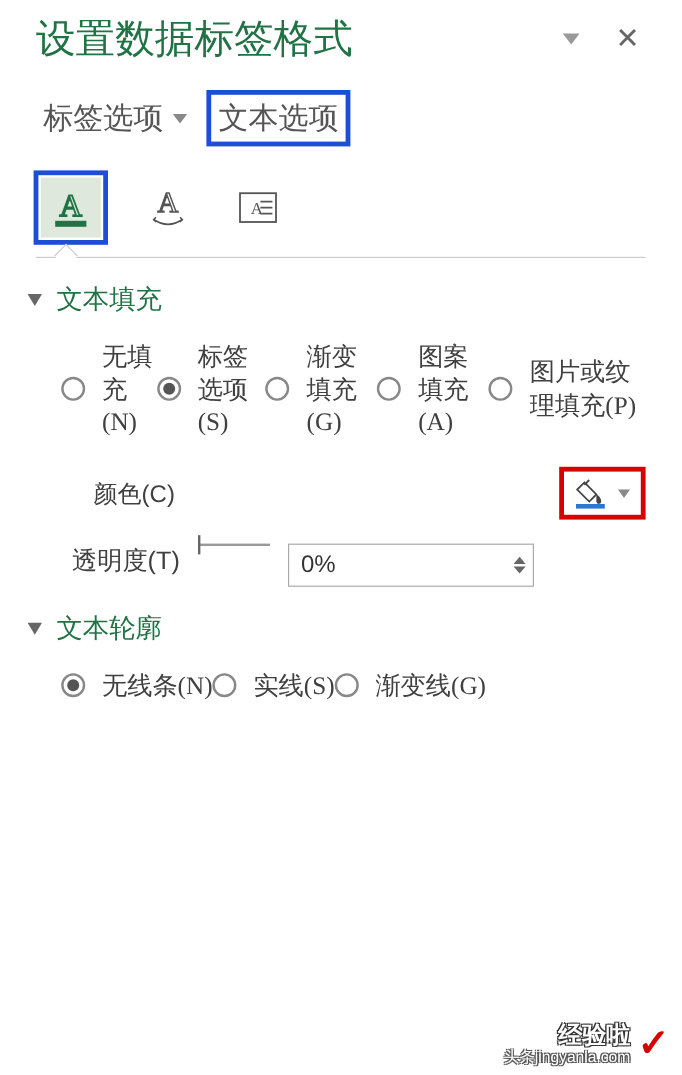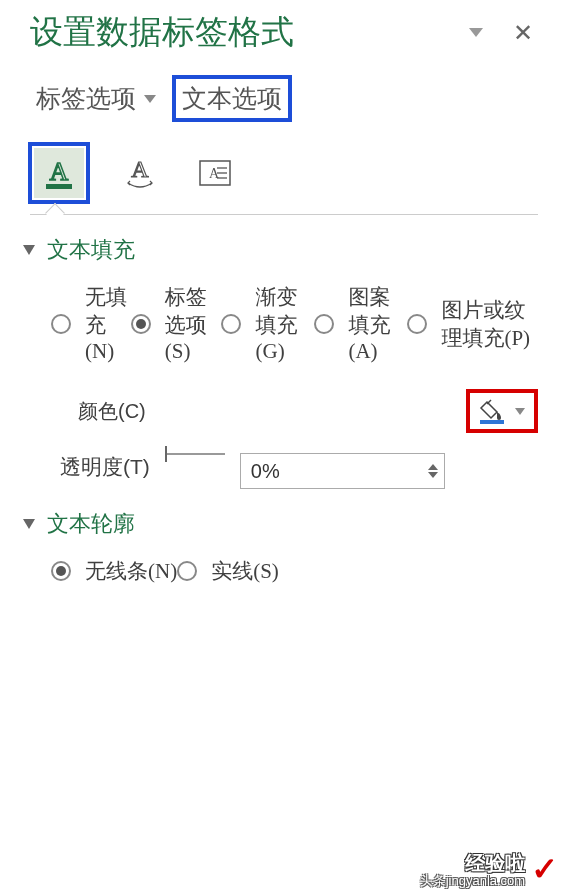--- a/index.html
+++ b/index.html
@@ -394,20 +394,24 @@
   </div>
   <div class="radio-group">
     <div class="radio-item">
       <span class="radio-circle checked"></span>
       <span class="radio-label">无线条(N)</span>
     </div>
     <div class="radio-item">
       <span class="radio-circle"></span>
       <span class="radio-label">实线(S)</span>
     </div>
+    <div class="radio-item">
+      <span class="radio-circle"></span>
+      <span class="radio-label">渐变线(G)</span>
+    </div>
   </div>
 </div>
 
 <div class="watermark">
   <div class="wm-text">
     <div class="wm-top">经验啦</div>
     <div class="wm-bot">头条jingyanla.com</div>
   </div>
   <div class="wm-check">✓</div>
 </div>

